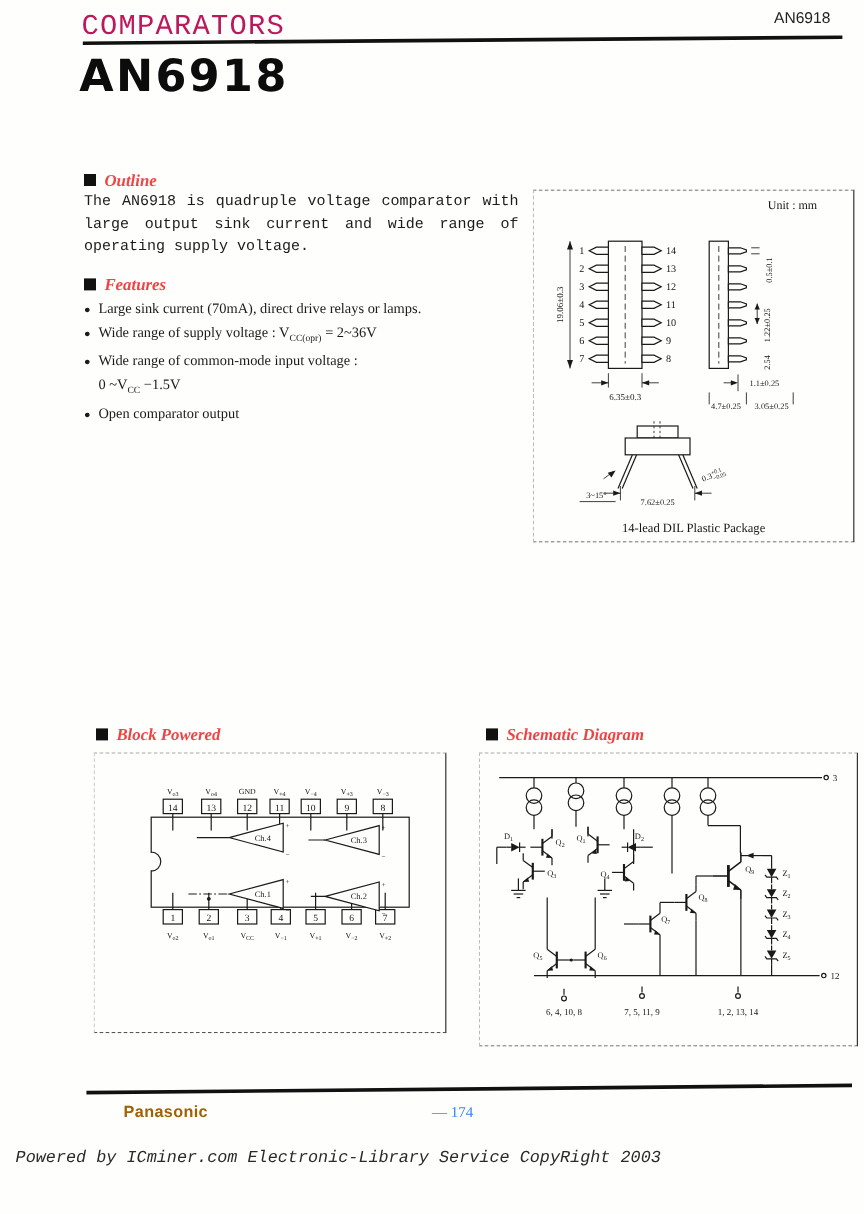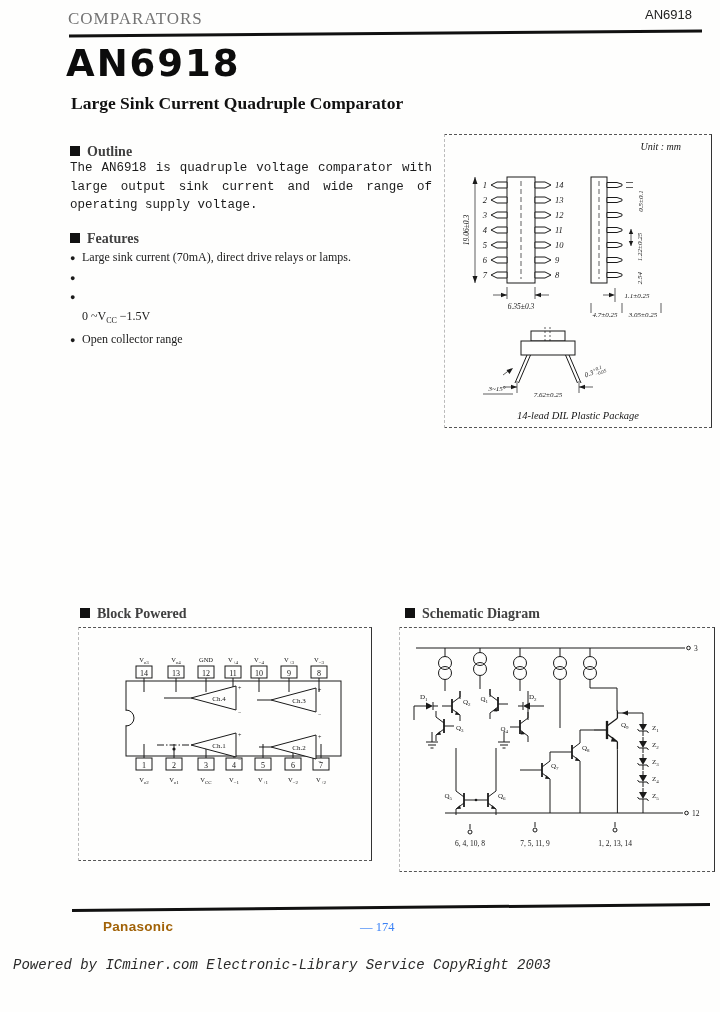--- a/index.html
+++ b/index.html
@@ -2,35 +2,35 @@
 <html><head>
 <meta charset="utf-8">
 <style>
   html,body{margin:0;padding:0;background:#e8e8e8;}
   .page{
     position:relative;width:720px;height:1012px;background:#fefefd;
     font-family:"Liberation Serif",serif;color:#151515;overflow:hidden;
     margin:0 auto;
   }
   .abs{position:absolute;}
-  .hdr-left{left:68px;top:9px;font-family:Liberation Serif, serif;font-size:17px;letter-spacing:1px;color:#737373;}
+  .hdr-left{left:68px;top:9px;font-family:Liberation Mono, monospace;font-size:24px;letter-spacing:1px;color:#be185d;}
   .hdr-right{right:28px;top:7px;font-family:"Liberation Sans",sans-serif;font-size:13px;color:#222;}
   .hdr-rule{left:69px;top:32px;width:633px;height:3px;background:#111;transform:rotate(-0.45deg);}
   .title{left:66px;top:42px;font-family:"DejaVu Sans","Liberation Sans",sans-serif;font-weight:bold;font-size:37px;letter-spacing:2px;margin:0;color:#0c0c0c;}
   .subtitle{left:71px;top:93px;font-size:17.5px;font-weight:bold;margin:0;color:#111;}
-  .sec-head{font-size:14px;font-weight:bold;color:#404040;}
+  .sec-head{font-size:14px;font-weight:bold;color:#ef4444;font-style:italic;}
   .sec-head .sq{display:inline-block;width:10px;height:10px;background:#111;margin-right:7px;}
   .outline-body{left:70px;top:159px;width:362px;margin:0;font-size:12.5px;line-height:18.5px;text-align:justify;color:#1b1b1b;font-family:Liberation Mono, monospace;}
   .feat-list{left:70px;top:248px;width:366px;font-size:12px;color:#1b1b1b;}
   .feat-row{display:flex;line-height:18.5px;}
   .feat-row .blt{width:12px;font-size:9px;padding-top:1px;}
   .feat-row.cont{padding-left:12px;}
   sub{font-size:8px;}
   .figbox{border-top:1px dashed #555;border-bottom:1px dashed #555;border-right:1.5px solid #333;border-left:1px dashed #bbb;background:#fefefd;}
-  .pkg-box{left:444px;top:134px;width:266px;height:292px;font-style:italic;}
+  .pkg-box{left:444px;top:158px;width:266px;height:292px;}
   .blk-box{left:78px;top:627px;width:292px;height:232px;}
   .sch-box{left:399px;top:627px;width:314px;height:243px;}
   .ftr-rule{left:72px;top:906px;width:638px;height:3px;background:#111;transform:rotate(-0.55deg);}
   .ftr-brand{left:103px;top:919px;font-family:"Liberation Sans",sans-serif;font-weight:bold;font-size:13.5px;letter-spacing:0.3px;color:#a16207;}
   .ftr-page{left:360px;top:920px;font-size:12.5px;color:#3b82f6;}
   .watermark{left:13px;top:957px;font-family:"Liberation Mono",monospace;font-size:14px;color:#2a2a2a;white-space:nowrap;font-style:italic;}
   svg text{fill:#161616;}
   svg .ln{stroke:#1a1a1a;stroke-width:1;fill:none;}
   svg .thin{stroke:#1a1a1a;stroke-width:0.7;fill:none;}
   svg .wht{fill:#fefefd;stroke:#1a1a1a;stroke-width:1;}
@@ -38,47 +38,48 @@
 </head>
 <body>
 
 <div class="page">
 
   <div class="abs hdr-left">COMPARATORS</div>
   <div class="abs hdr-right">AN6918</div>
   <div class="abs hdr-rule"></div>
 
   <h1 class="abs title">AN6918</h1>
-  <h2 class="abs subtitle">Large Sink Current Quadruple Comparator</h2>
 
   <div class="abs sec-head" style="left:70px;top:144px;">
     <span class="sq"></span><span>Outline</span>
   </div>
   <p class="abs outline-body">The AN6918 is quadruple voltage comparator with large output sink current and wide range of operating supply voltage.</p>
 
   <div class="abs sec-head" style="left:70px;top:231px;">
     <span class="sq"></span><span>Features</span>
   </div>
   <div class="abs feat-list">
     <div class="feat-row">
       <span class="blt">●</span>
       <span>Large sink current (70mA), direct drive relays or lamps.</span>
     </div>
     <div class="feat-row">
       <span class="blt">●</span>
+      <span><span>Wide range of supply voltage : V</span><sub>CC(opr)</sub><span> = 2~36V</span></span>
     </div>
     <div class="feat-row">
       <span class="blt">●</span>
+      <span>Wide range of common-mode input voltage :</span>
     </div>
     <div class="feat-row cont">
       <span><span>0 ~V</span><sub>CC</sub><span> −1.5V</span></span>
     </div>
     <div class="feat-row">
       <span class="blt">●</span>
-      <span>Open collector range</span>
+      <span>Open comparator output</span>
     </div>
   </div>
 
   <div class="abs figbox pkg-box">
     <svg width="266" height="292" viewBox="0 0 266 292" style="font-family:'Liberation Serif',serif;">
       <text x="236" y="15" text-anchor="end" font-size="10">Unit : mm</text>
       <line x1="150" y1="8" x2="150" y2="8" class="thin"></line>
 
       <g>
         <rect x="62" y="42" width="28" height="106" class="wht"></rect>

